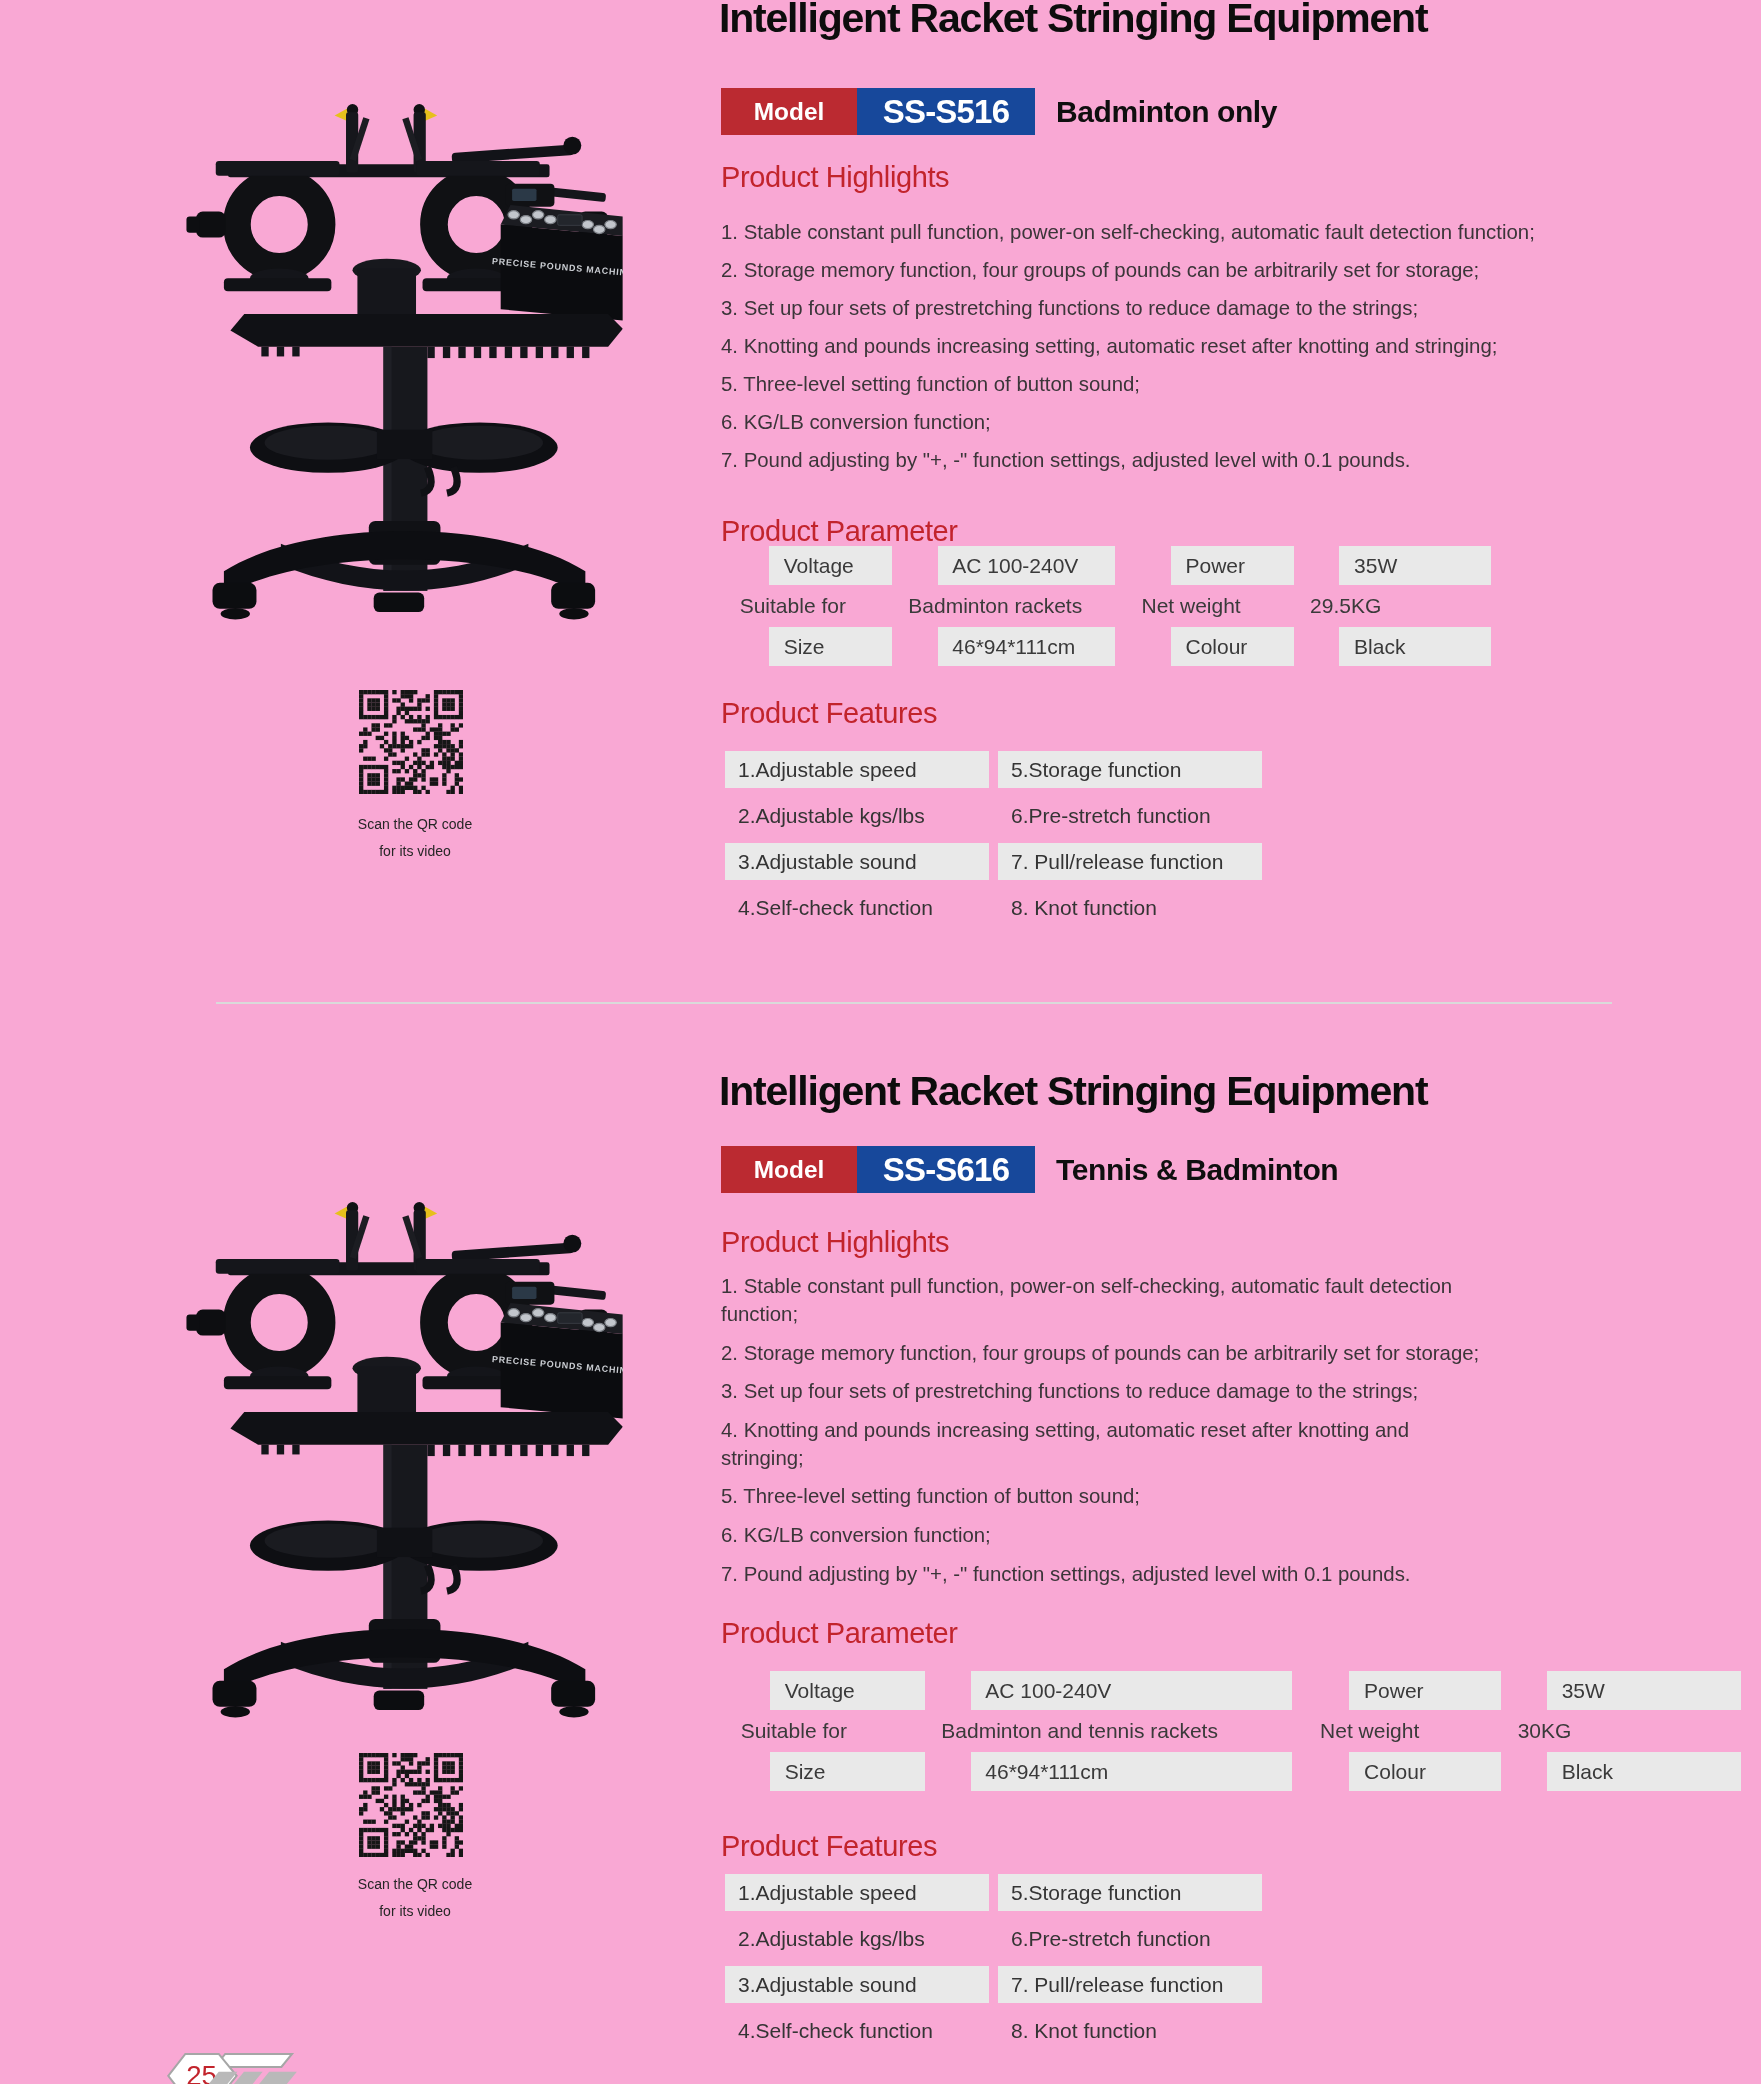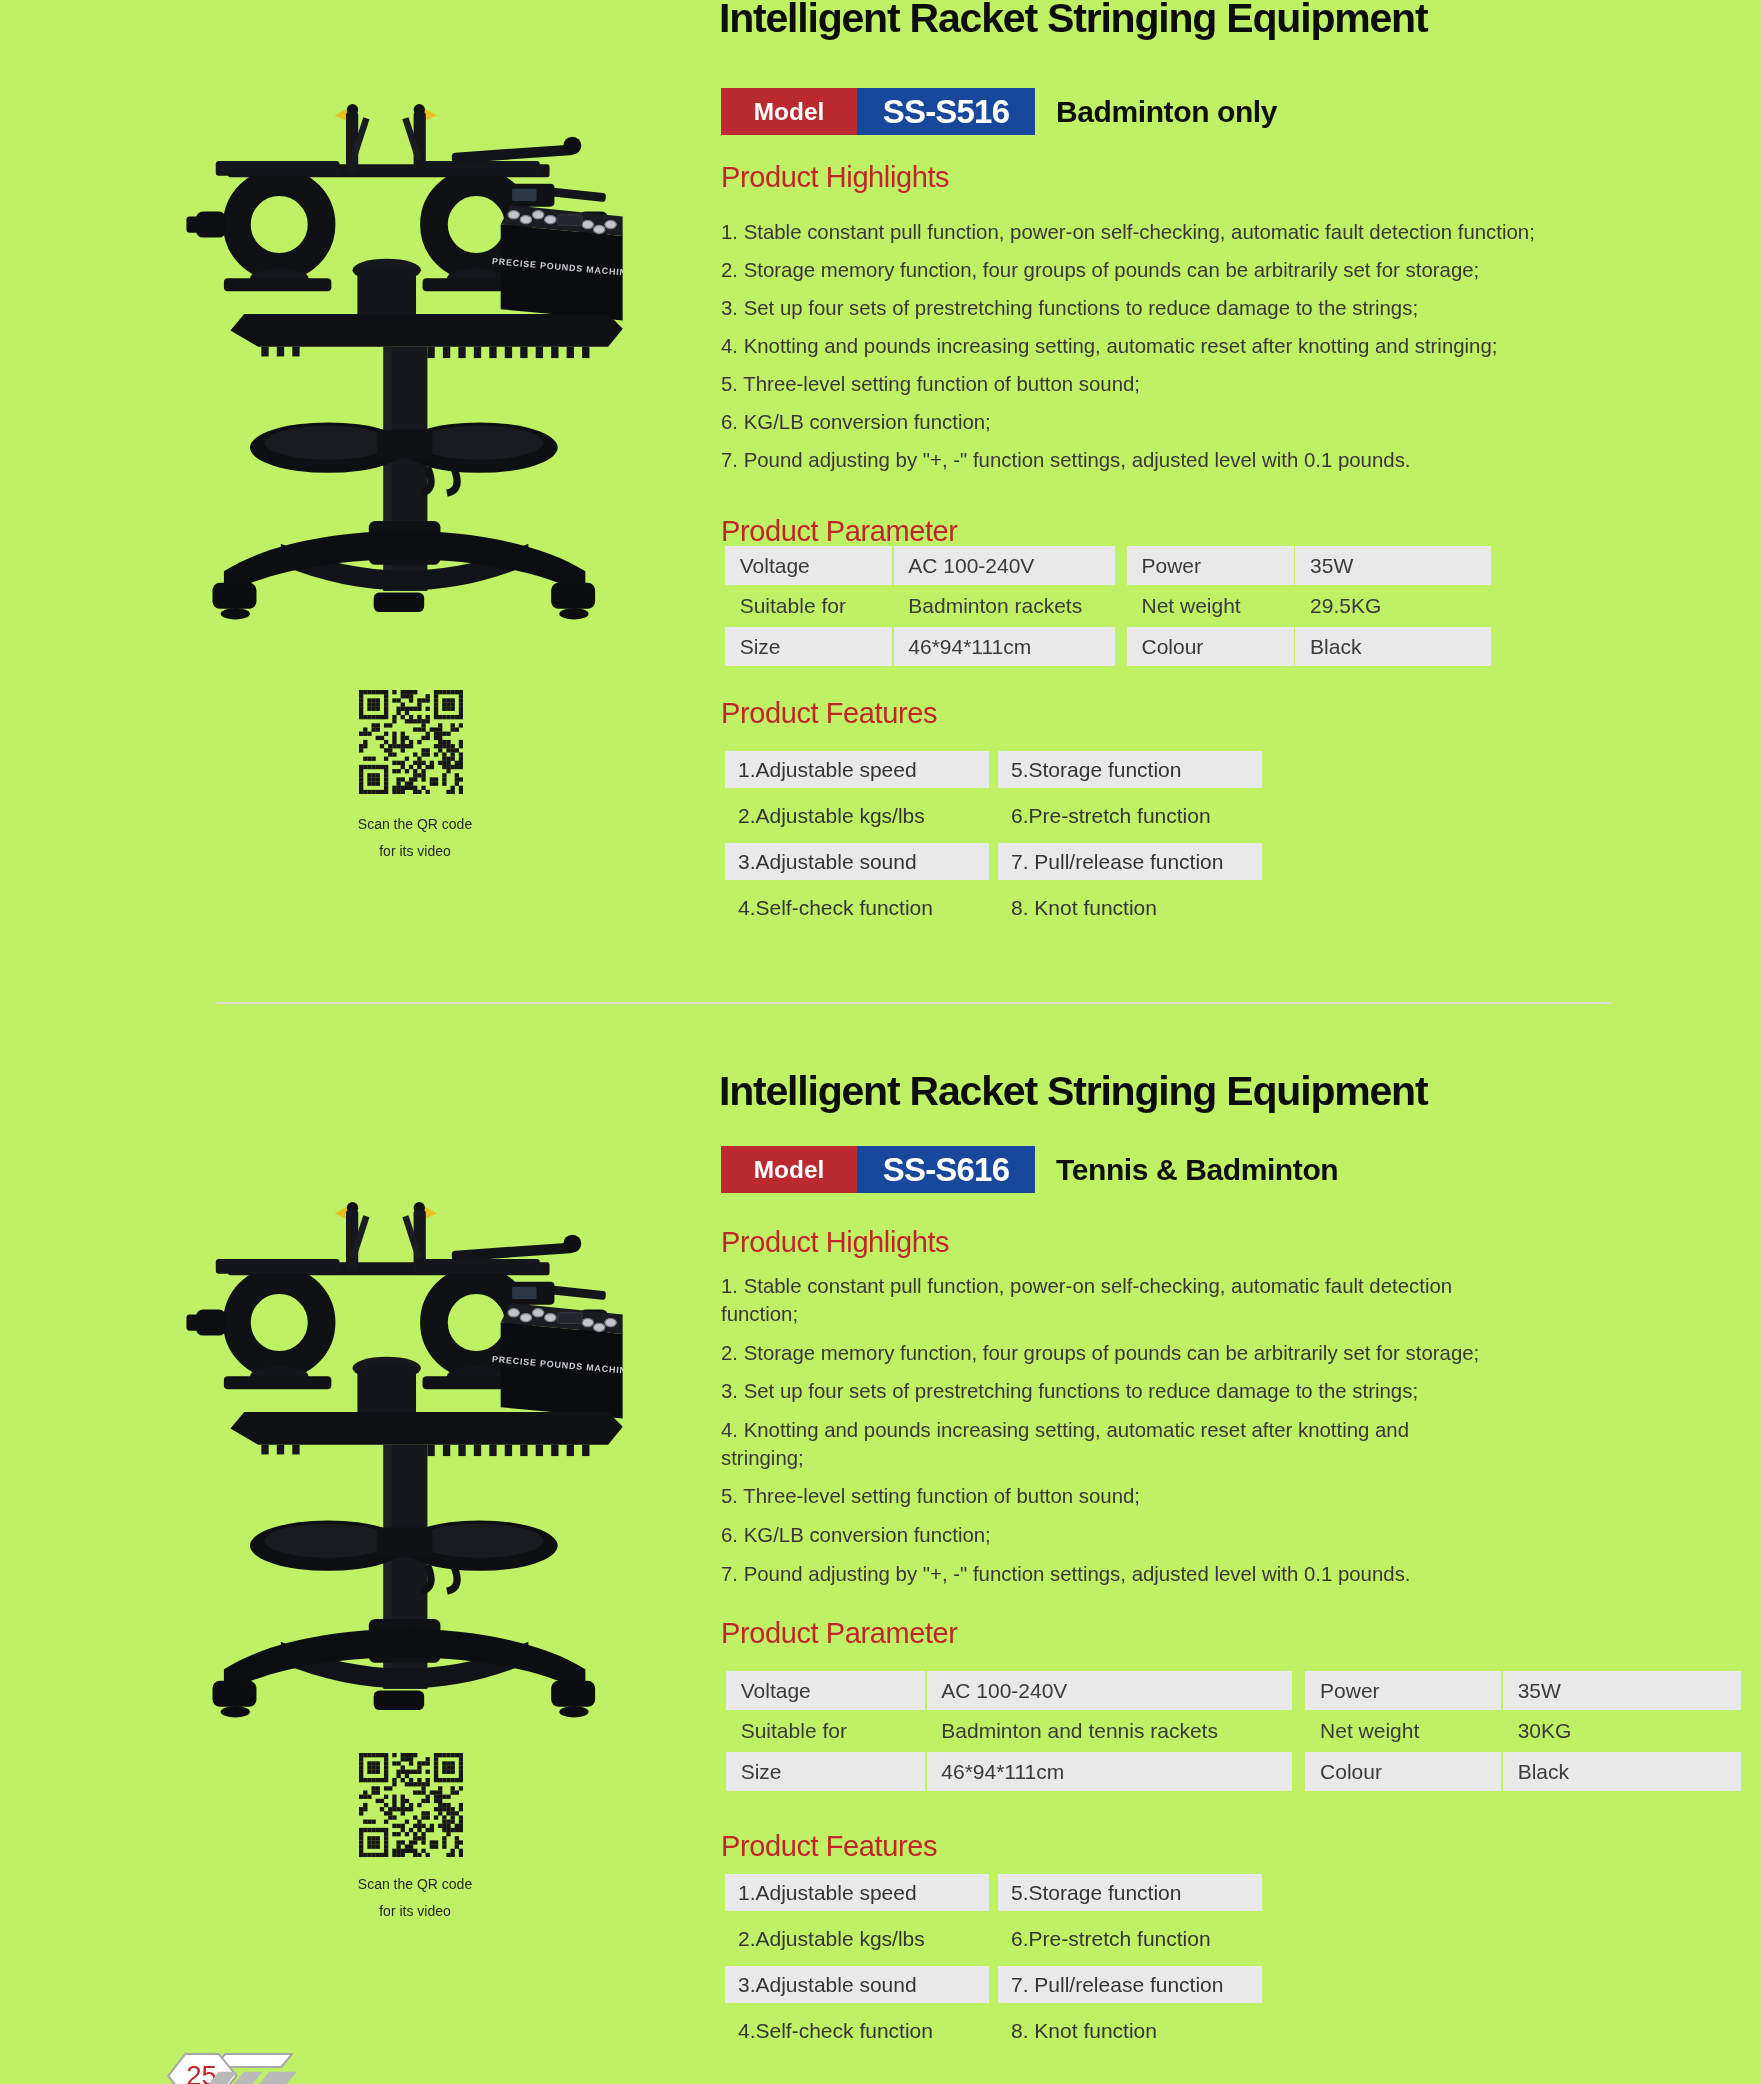--- a/index.html
+++ b/index.html
@@ -1,38 +1,38 @@
 <!DOCTYPE html>
 <html style="--heading-red: #c2242c; --badge-red: #bb2a31; --badge-blue: #17489b; --row-gray: #e9e9e9;font-size:13px"><head>
 <meta charset="utf-8">
 <style>
   :root{
     --heading-red:#c2242c; --badge-red:#bb2a31; --badge-blue:#17489b;
     --row-gray:#e9e9e9; --body-text:#3b3539; --title-black:#0d0d0d;
   }
   html,body{margin:0;padding:0;background:#fff;}
-  .page{position:relative;width:1761px;height:2084px;background:#bef264;overflow:hidden;
+  .page{position:relative;width:1761px;height:2084px;background:#f9a8d4;overflow:hidden;
         font-family:"Liberation Sans",sans-serif;color:var(--body-text);}
   .abs{position:absolute;}
   .title{font-size:41px;font-weight:800;letter-spacing:-1.2px;color:var(--title-black);white-space:nowrap;}
   .badge{display:flex;align-items:center;height:47px;}
   .badge .red{width:136px;height:47px;background:var(--badge-red);color:#fff;font-size:24.4px;font-weight:700;
               display:flex;align-items:center;justify-content:center;}
   .badge .blue{width:178px;height:47px;background:var(--badge-blue);color:#fff;font-size:33px;font-weight:700;
                display:flex;align-items:center;justify-content:center;letter-spacing:-0.8px;}
   .badge .type{margin-left:21px;font-size:30px;font-weight:800;color:#0f0f0f;letter-spacing:-0.4px;white-space:nowrap;}
   .h-red{font-size:29px;font-weight:400;color:var(--heading-red);letter-spacing:-0.4px;white-space:nowrap;}
   .hl-1 div{font-size:20.4px;line-height:38px;white-space:nowrap;color:var(--body-text);}
   .hl-2{width:775px;}
   .hl-2 div{font-size:20.4px;line-height:28px;margin-bottom:10.6px;color:var(--body-text);}
   .ptable{display:grid;column-gap:1.6px;row-gap:1.6px;}
   .ptable.t1{grid-template-columns:167px 221px 9px 167px 196px;grid-auto-rows:39px;}
   .ptable.t2{grid-template-columns:199px 365px 10.6px 196px 238px;grid-auto-rows:39px;}
   .cell{display:flex;align-items:center;font-size:21px;color:#3a3a3a;padding-left:14.7px;box-sizing:border-box;}
-  .cell.g{background:var(--row-gray);}
+  .cell.g{background:var(--row-gray);margin-left:44px;}
   .cell.sp{background:transparent;padding:0;}
   .features{display:grid;grid-template-columns:264px 264px;column-gap:9.8px;row-gap:4.9px;gap:9px;}
   .f-item{height:37px;display:flex;align-items:center;font-size:21px;color:#343434;padding-left:13px;box-sizing:border-box;}
   .f-item.g{background:var(--row-gray);}
   .qr{width:104px;height:104px;}
   .qr-caption{width:236px;text-align:center;font-size:14px;line-height:27px;color:#262626;}
   .divider{height:2.4px;background:#dadada;}
   .machine{display:block;}
 </style>
 </head>

